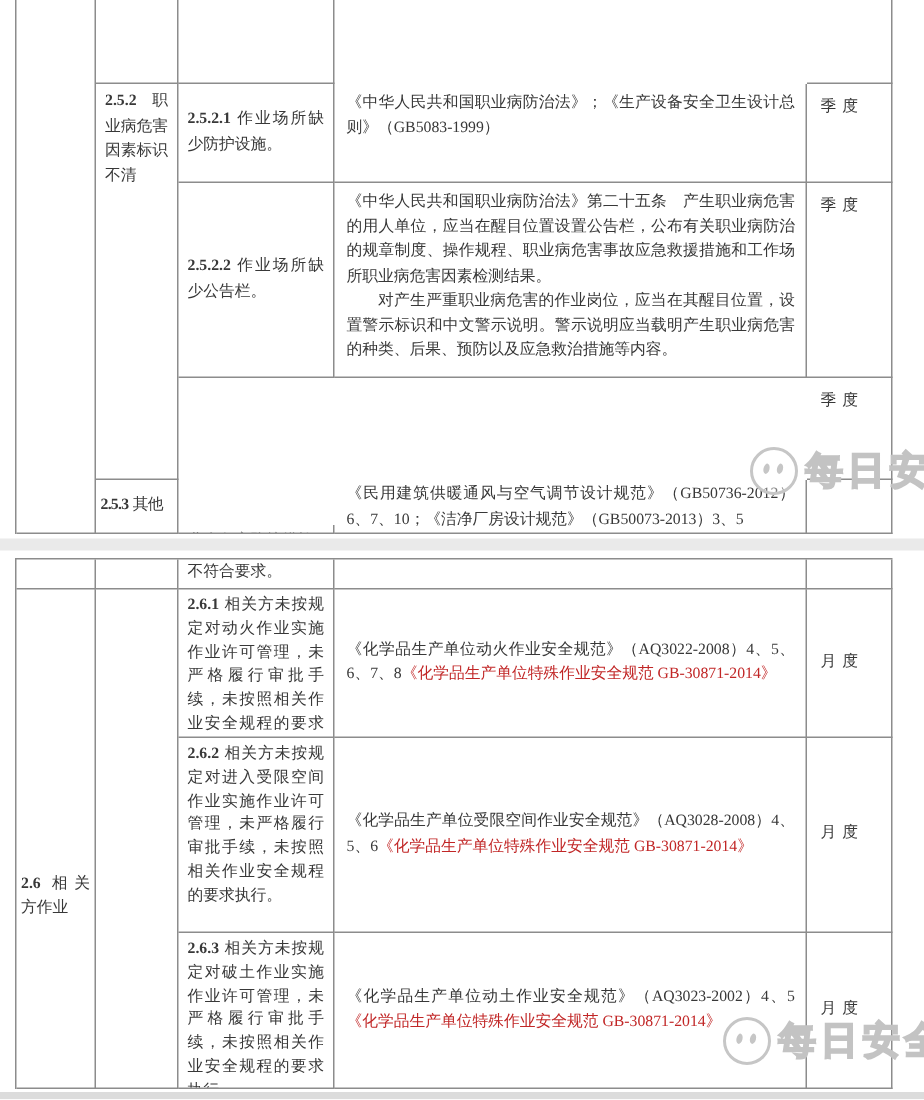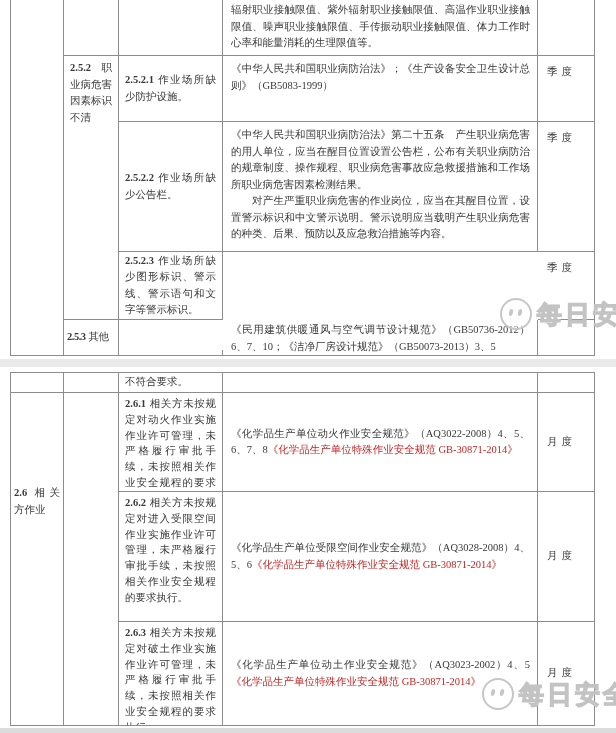--- a/index.html
+++ b/index.html
@@ -31,21 +31,21 @@
   .mid { display:flex; flex-direction:column; justify-content:center; }
   .num { font-weight:bold; margin-right:3px; }
   .basis { padding:5px 7px 0 8px; }
   .basis p { margin:0; }
   .indent { text-indent:2em; }
   .freq { padding:8px 0 0 9px; letter-spacing:4px; }
   .freqmid { display:flex; align-items:center; padding-left:9px; letter-spacing:4px;text-align:right; }
   .lh2 { line-height:15.8px; padding-top:3px; }
   .red { color:#c12626;margin-top:16px; }
   .catA {
-    display:flex; flex-direction:column; 
+    display:flex; flex-direction:column; justify-content:center;
     padding:92px 3px 14px 3px; text-align:justify;
   }
   .subcat { padding-top:4px; }
   .nowrapcell { white-space:nowrap; padding-left:3px; padding-right:2px; letter-spacing:-0.5px; }
   .band { position:absolute; left:0; width:616px; }
   .seam { top:359px; height:8px; background:#eaeaea; }
   .bottom-edge { top:728px; height:5px; background:#dcdcdc; }
   .wm { position:absolute; display:flex; align-items:center; gap:5px; z-index:5; pointer-events:none; }
   .wm-logo {
     width:28px; height:28px; border:2px solid #c6c6c6; border-radius:50%;
@@ -73,30 +73,24 @@
         <div><b class="num">2.5.3</b><span>其他</span></div>
       </div>
 
     <div class="c" style="grid-area:1/3/2/4"></div>
     <div class="c mid jt" style="grid-area:2/3/3/4">
         <div><b class="num">2.5.2.1</b><span>作业场所缺少防护设施。</span></div>
       </div>
     <div class="c mid jt" style="grid-area:3/3/4/4">
         <div><b class="num">2.5.2.2</b><span>作业场所缺少公告栏。</span></div>
       </div>
-    <div class="c mid jt" style="grid-area:4/3/5/4">
-        <div><b class="num">2.5.2.3</b><span>作业场所缺少图形标识、警示线、警示语句和文字等警示标识。</span></div>
-      </div>
     <div class="c mid jt" style="grid-area:5/3/6/4; padding-top:0; padding-bottom:0;margin-top:30px;">
         <div><b class="num">2.5.3.1</b><span>工作场所职业病危害防护措施</span></div>
       </div>
 
-    <div class="c basis jt" style="grid-area:1/4/2/5; padding-top:2px;">
-        <p>辐射职业接触限值、紫外辐射职业接触限值、高温作业职业接触限值、噪声职业接触限值、手传振动职业接触限值、体力工作时心率和能量消耗的生理限值等。</p>
-      </div>
     <div class="c basis jt" style="grid-area:2/4/3/5">
         <p>《中华人民共和国职业病防治法》；《生产设备安全卫生设计总则》（GB5083-1999）</p>
       </div>
     <div class="c basis jt" style="grid-area:3/4/4/5">
         <p>《中华人民共和国职业病防治法》第二十五条　产生职业病危害的用人单位，应当在醒目位置设置公告栏，公布有关职业病防治的规章制度、操作规程、职业病危害事故应急救援措施和工作场所职业病危害因素检测结果。</p>
         <p class="indent">对产生严重职业病危害的作业岗位，应当在其醒目位置，设置警示标识和中文警示说明。警示说明应当载明产生职业病危害的种类、后果、预防以及应急救治措施等内容。</p>
       </div>
     <div class="c basis jt" style="grid-area:5/4/6/5; padding-top:2px;">
         <p>《民用建筑供暖通风与空气调节设计规范》（GB50736-2012）6、7、10；《洁净厂房设计规范》（GB50073-2013）3、5</p>
       </div>

